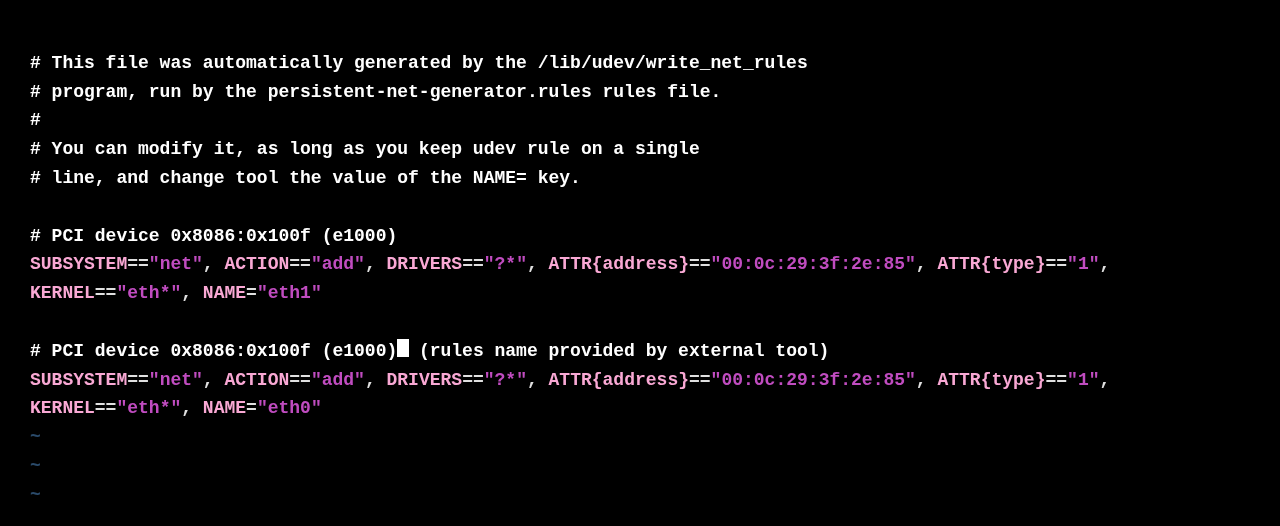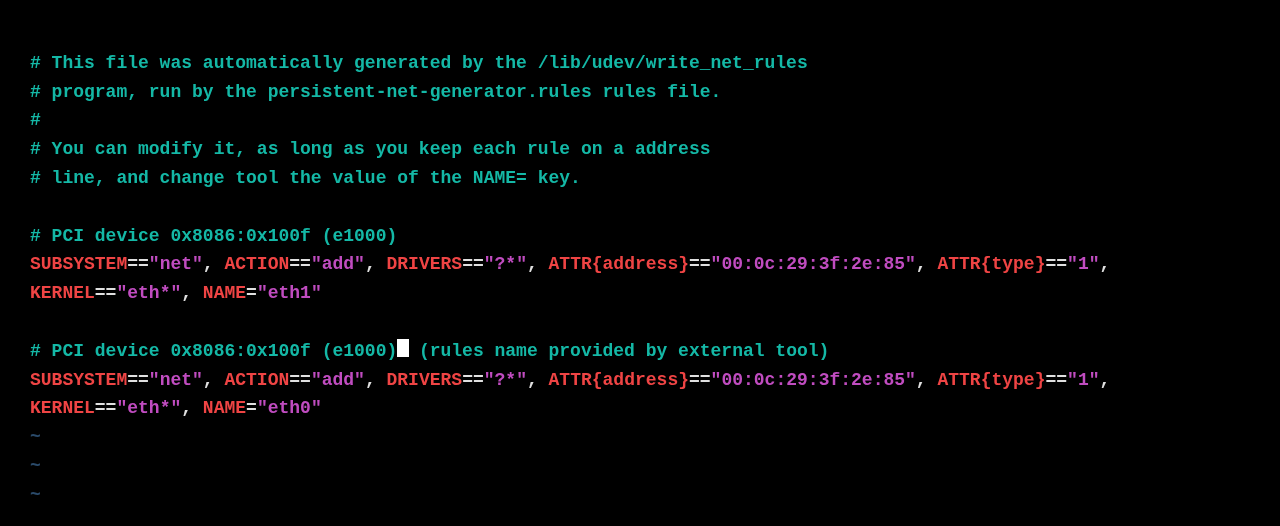--- a/index.html
+++ b/index.html
@@ -16,24 +16,24 @@
       width: 1280px;
       height: 526px;
       overflow: hidden;
       line-height: 1.6;
     }
     .terminal {
       white-space: pre-wrap;
       word-wrap: break-word;
     }
     .comment {
-      color: #14b8a6;
+      color: #ffffff;
     }
     .key {
-      color: #ef4444;
+      color: #f9a8d4;
       text-align: right;
     }
     .op {
       color: #e0e0e0;
     }
     .string {
       color: #c04cc0;
     }
     .plain {
       color: #e0e0e0;
@@ -55,21 +55,21 @@
       color: #2a4a6a;
     }
   </style>
 </head>
 <body>
 
 <div class="terminal">
 <span class="comment"># This file was automatically generated by the /lib/udev/write_net_rules</span>
 <span class="comment"># program, run by the persistent-net-generator.rules rules file.</span>
 <span class="comment">#</span>
-<span class="comment"># You can modify it, as long as you keep each rule on a address</span>
+<span class="comment"># You can modify it, as long as you keep udev rule on a single</span>
 <span class="comment"># line, and change tool the value of the NAME= key.</span>
 
 <span class="comment"># PCI device 0x8086:0x100f (e1000)</span>
 <span class="key">SUBSYSTEM</span><span class="op">==</span><span class="string">"net"</span><span class="plain">, </span><span class="key">ACTION</span><span class="op">==</span><span class="string">"add"</span><span class="plain">, </span><span class="key">DRIVERS</span><span class="op">==</span><span class="string">"?*"</span><span class="plain">, </span><span class="key">ATTR{address}</span><span class="op">==</span><span class="string">"00:0c:29:3f:2e:85"</span><span class="plain">, </span><span class="key">ATTR{type}</span><span class="op">==</span><span class="string">"1"</span><span class="plain">, </span><span class="key">KERNEL</span><span class="op">==</span><span class="string">"eth*"</span><span class="plain">, </span><span class="key">NAME</span><span class="op">=</span><span class="string">"eth1"</span>
 
 <span class="comment"># PCI device 0x8086:0x100f (e1000)</span><span class="cursor">&nbsp;</span><span class="comment"> (rules name provided by external tool)</span>
 <span class="key">SUBSYSTEM</span><span class="op">==</span><span class="string">"net"</span><span class="plain">, </span><span class="key">ACTION</span><span class="op">==</span><span class="string">"add"</span><span class="plain">, </span><span class="key">DRIVERS</span><span class="op">==</span><span class="string">"?*"</span><span class="plain">, </span><span class="key">ATTR{address}</span><span class="op">==</span><span class="string">"00:0c:29:3f:2e:85"</span><span class="plain">, </span><span class="key">ATTR{type}</span><span class="op">==</span><span class="string">"1"</span><span class="plain">, </span><span class="key">KERNEL</span><span class="op">==</span><span class="string">"eth*"</span><span class="plain">, </span><span class="key">NAME</span><span class="op">=</span><span class="string">"eth0"</span>
 <span class="tilde">~</span>
 <span class="tilde">~</span>
 <span class="tilde">~</span>

